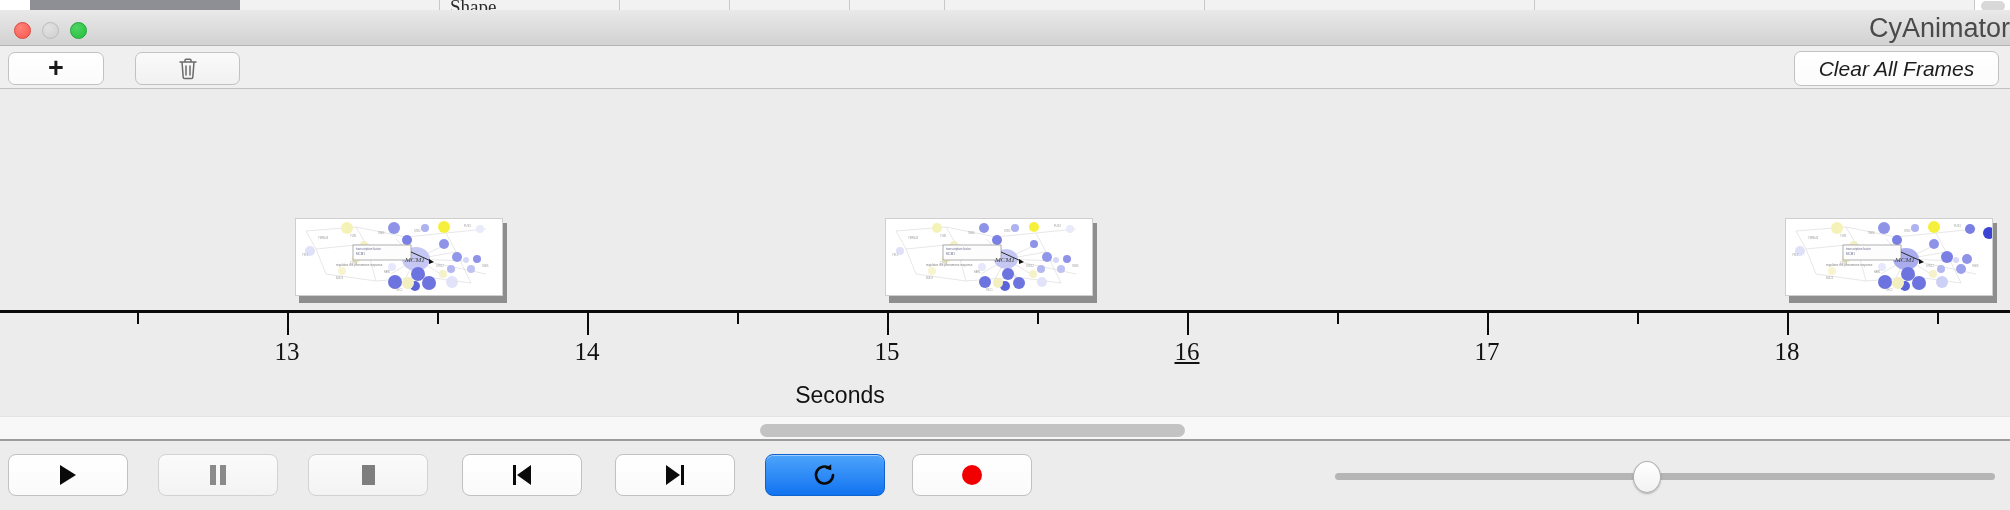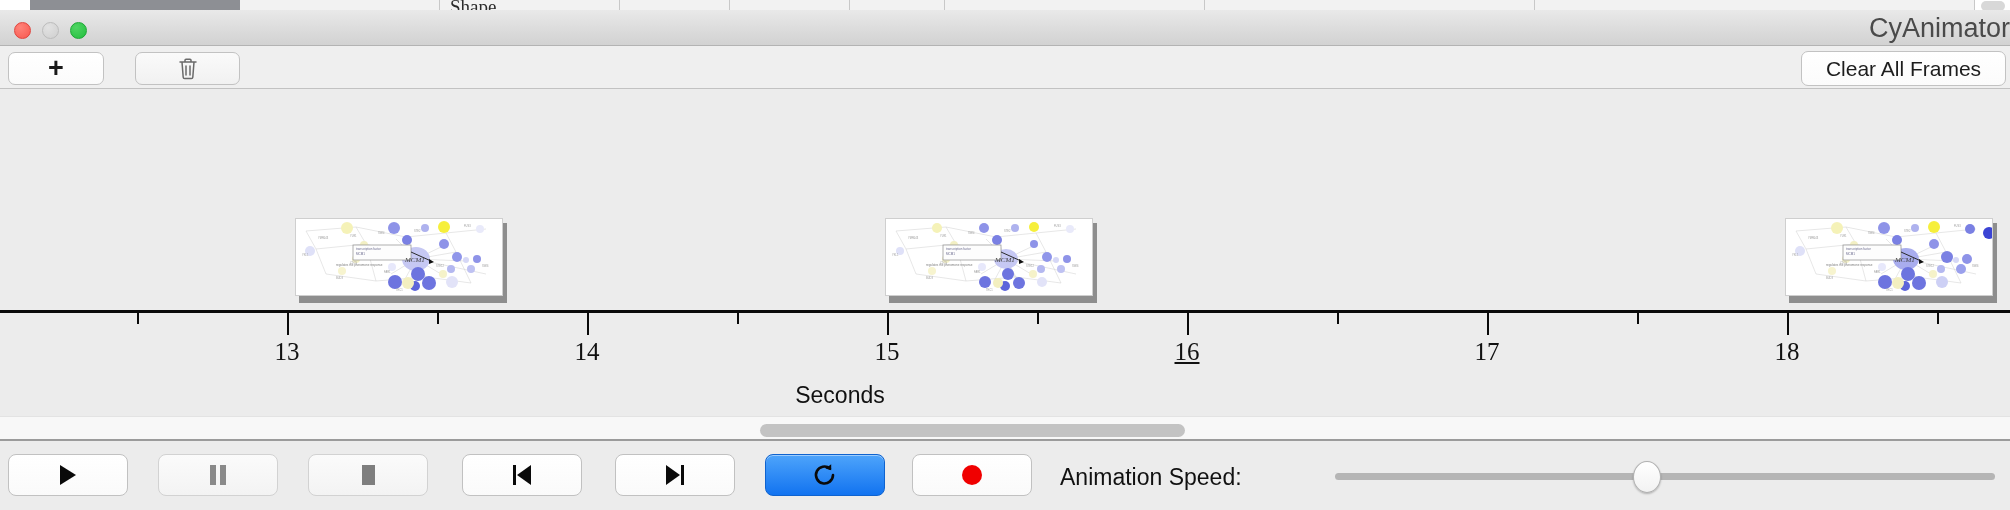--- a/index.html
+++ b/index.html
@@ -29,21 +29,21 @@
 
   
   .toolbar { position:absolute; top:46px; left:0; width:2010px; height:43px;
      background:#efefef; border-bottom:1px solid #c2c2c2; }
   .btn { position:absolute; border:1px solid #c2c2c2; border-radius:7px;
      background:linear-gradient(to bottom,#ffffff,#fbfbfb); display:flex; align-items:center;
      justify-content:center; cursor:default; }
   .btn.flat { background:linear-gradient(to bottom,#fafafa,#f1f1f1); }
   #add-frame-btn  { left:8px;  top:6px; width:96px; height:33px; }
   #del-frame-btn  { left:135px; top:6px; width:105px; height:33px; }
-  #clear-frames-btn { right:4px; top:5px; width:205px; height:35px; font-size:21px; color:#1d1d1d;}
+  #clear-frames-btn { right:11px; top:5px; width:205px; height:35px; font-size:21px; color:#1d1d1d;font-style:italic;}
   .plus { font-size:27px; font-weight:bold; color:#1a1a1a; line-height:1; }
 
   svg.icon { display:block; }
 
   
   .timeline { position:absolute; top:89px; left:0; width:2010px; height:327px;
     background:#ececec; overflow:hidden; }
 
   .frame { position:absolute; top:129px; width:210px; height:82px; }
   .frame .shadow { position:absolute; left:4px; top:5px; width:208px; height:80px; background:#8e8e8e; }
@@ -406,18 +406,17 @@
         <path d="M18.2 1.2 L18.2 7.2 L12.4 5.6 Z" fill="#0a0a0a"></path>
       </svg>
     </div>
 
     <div class="pbtn" id="record-btn">
       <svg class="icon" width="24" height="24" viewBox="0 0 24 24">
         <circle cx="12" cy="12" r="10" fill="#f00000"></circle>
       </svg>
     </div>
 
-    <div class="speed-label">Animation Speed:</div>
     <div class="slider"></div>
     <div class="slider-thumb"></div>
   </div>
 
 </div>
 
 </body></html>

